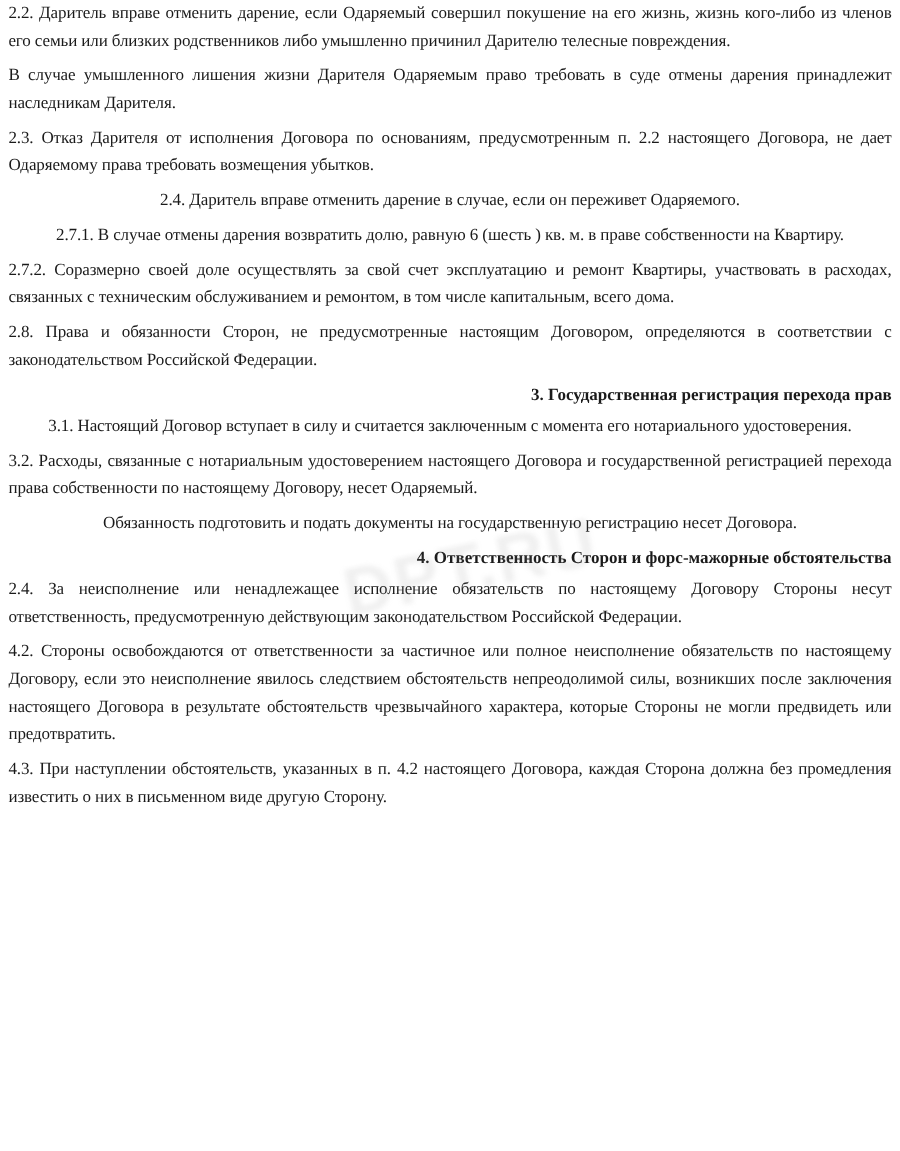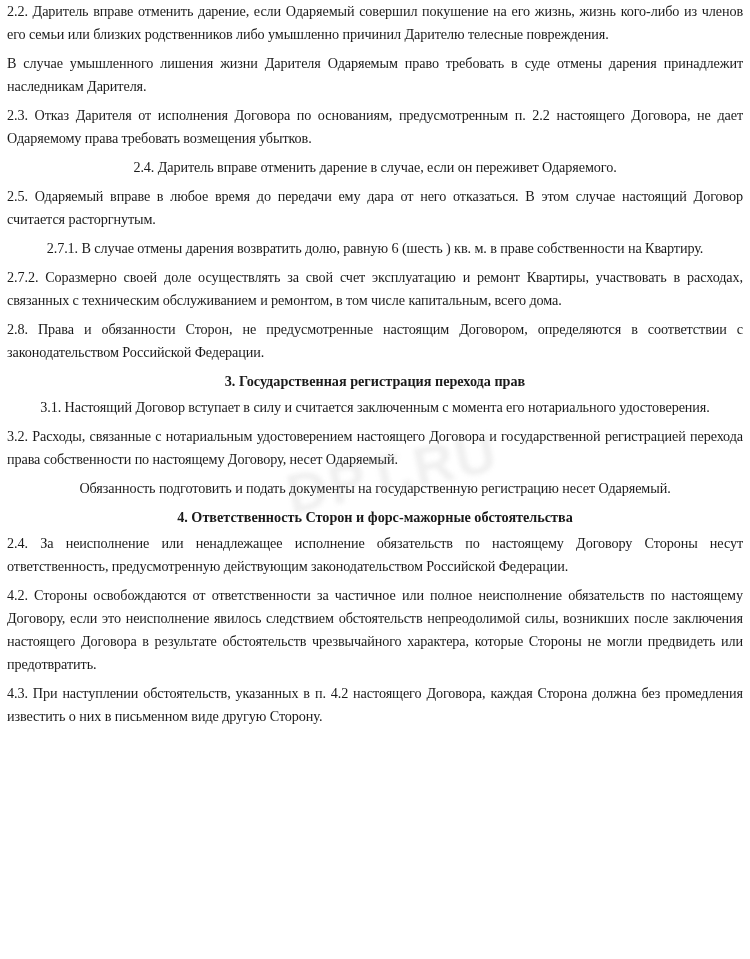--- a/index.html
+++ b/index.html
@@ -26,21 +26,21 @@
       line-height: 23px;
       text-align: justify;
       margin: 0 0 6px 0;
       letter-spacing: -0.1px;
     }
     .p.single { text-align: center; }
     .heading {
       font-size: 14.2px;
       font-weight: bold;
       line-height: 22px;
-      text-align: center;
+      text-align: right;
       margin: 0 0 4px 0;
     }
     .watermark {
       position: absolute;
       left: 285px;
       top: 440px;
       font-family: "Liberation Sans", sans-serif;
       font-size: 56px;
       font-weight: bold;
       color: rgba(140,140,140,0.13);
@@ -51,28 +51,27 @@
     }
   </style>
 </head>
 <body>
 
 <div class="doc">
   <p class="p">2.2. Даритель вправе отменить дарение, если Одаряемый совершил покушение на его жизнь, жизнь кого-либо из членов его семьи или близких родственников либо умышленно причинил Дарителю телесные повреждения.</p>
   <p class="p">В случае умышленного лишения жизни Дарителя Одаряемым право требовать в суде отмены дарения принадлежит наследникам Дарителя.</p>
   <p class="p">2.3. Отказ Дарителя от исполнения Договора по основаниям, предусмотренным п. 2.2 настоящего Договора, не дает Одаряемому права требовать возмещения убытков.</p>
   <p class="p single">2.4. Даритель вправе отменить дарение в случае, если он переживет Одаряемого.</p>
-  <p class="p">2.5. Одаряемый вправе в любое время до передачи ему дара от него отказаться. В этом случае настоящий Договор считается расторгнутым.</p>
   <p class="p single">2.7.1. В случае отмены дарения возвратить долю, равную 6 (шесть ) кв. м. в праве собственности на Квартиру.</p>
   <p class="p">2.7.2. Соразмерно своей доле осуществлять за свой счет эксплуатацию и ремонт Квартиры, участвовать в расходах, связанных с техническим обслуживанием и ремонтом, в том числе капитальным, всего дома.</p>
   <p class="p">2.8. Права и обязанности Сторон, не предусмотренные настоящим Договором, определяются в соответствии с законодательством Российской Федерации.</p>
   <h3 class="heading">3. Государственная регистрация перехода прав</h3>
   <p class="p single">3.1. Настоящий Договор вступает в силу и считается заключенным с момента его нотариального удостоверения.</p>
   <p class="p">3.2. Расходы, связанные с нотариальным удостоверением настоящего Договора и государственной регистрацией перехода права собственности по настоящему Договору, несет Одаряемый.</p>
-  <p class="p single">Обязанность подготовить и подать документы на государственную регистрацию несет Одаряемый.</p>
+  <p class="p single">Обязанность подготовить и подать документы на государственную регистрацию несет Договора.</p>
   <h3 class="heading">4. Ответственность Сторон и форс-мажорные обстоятельства</h3>
   <p class="p">2.4. За неисполнение или ненадлежащее исполнение обязательств по настоящему Договору Стороны несут ответственность, предусмотренную действующим законодательством Российской Федерации.</p>
   <p class="p">4.2. Стороны освобождаются от ответственности за частичное или полное неисполнение обязательств по настоящему Договору, если это неисполнение явилось следствием обстоятельств непреодолимой силы, возникших после заключения настоящего Договора в результате обстоятельств чрезвычайного характера, которые Стороны не могли предвидеть или предотвратить.</p>
   <p class="p">4.3. При наступлении обстоятельств, указанных в п. 4.2 настоящего Договора, каждая Сторона должна без промедления известить о них в письменном виде другую Сторону.</p>
 
 </div>
 
 <div class="watermark">DPT.RU</div>
 
 </body></html>

